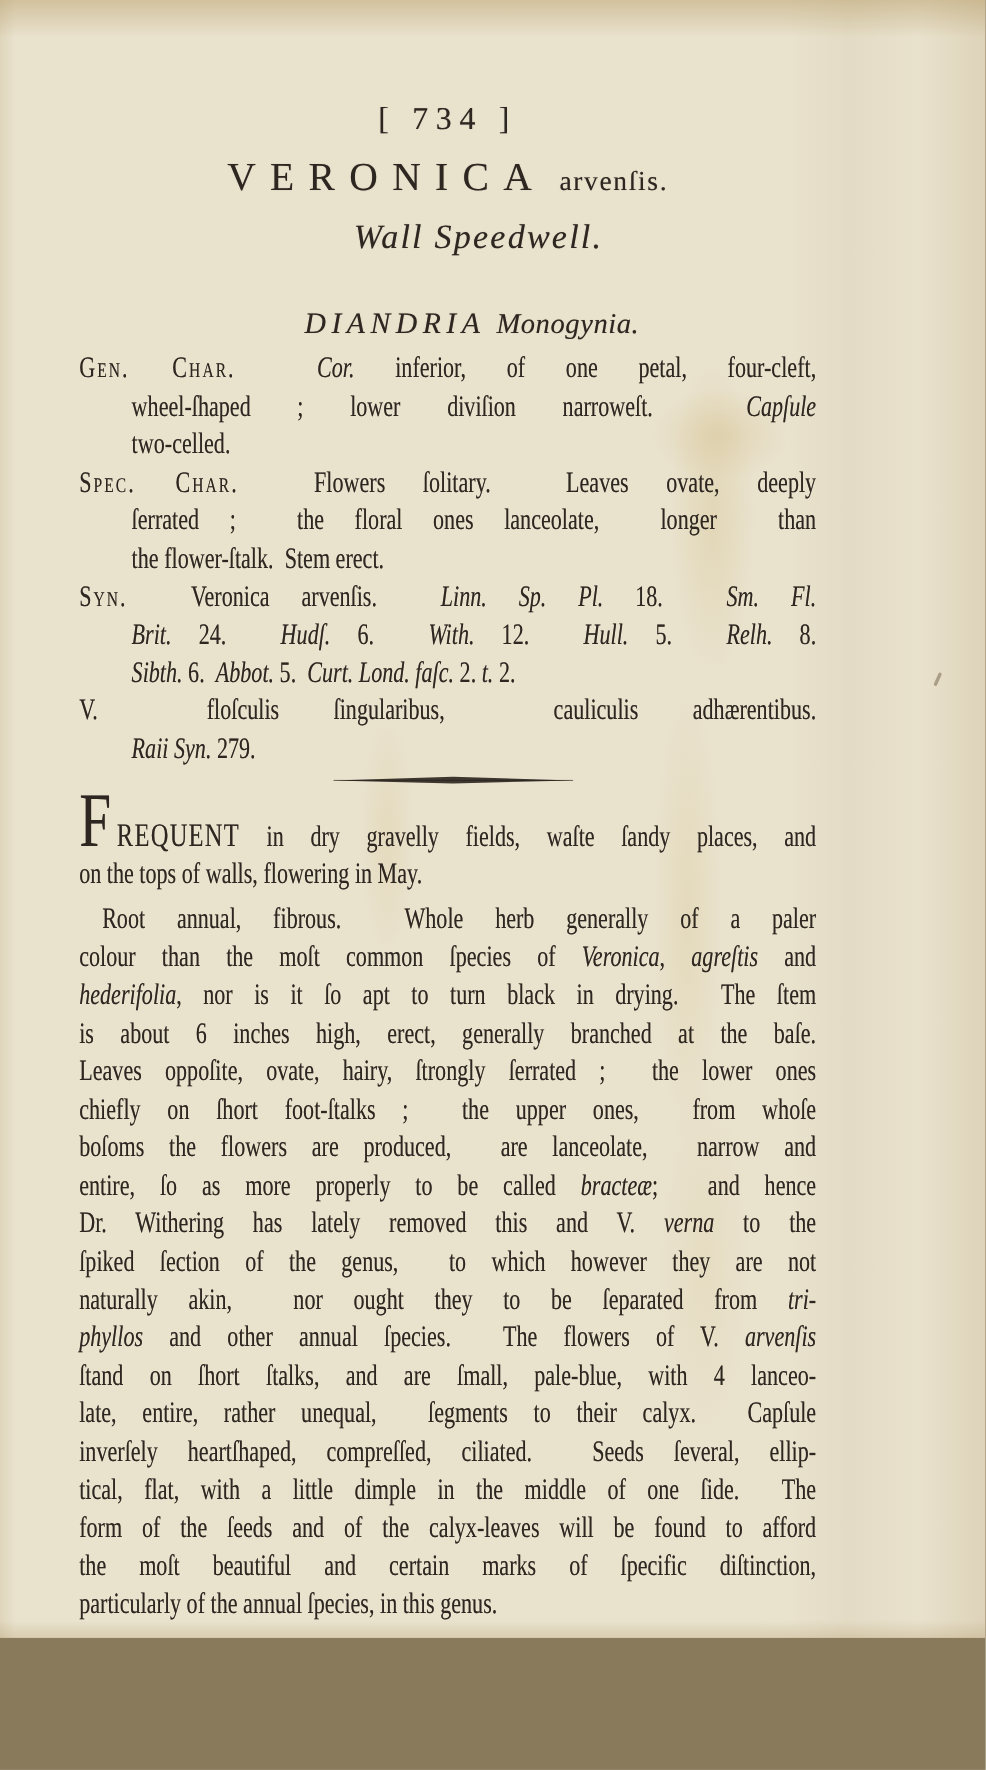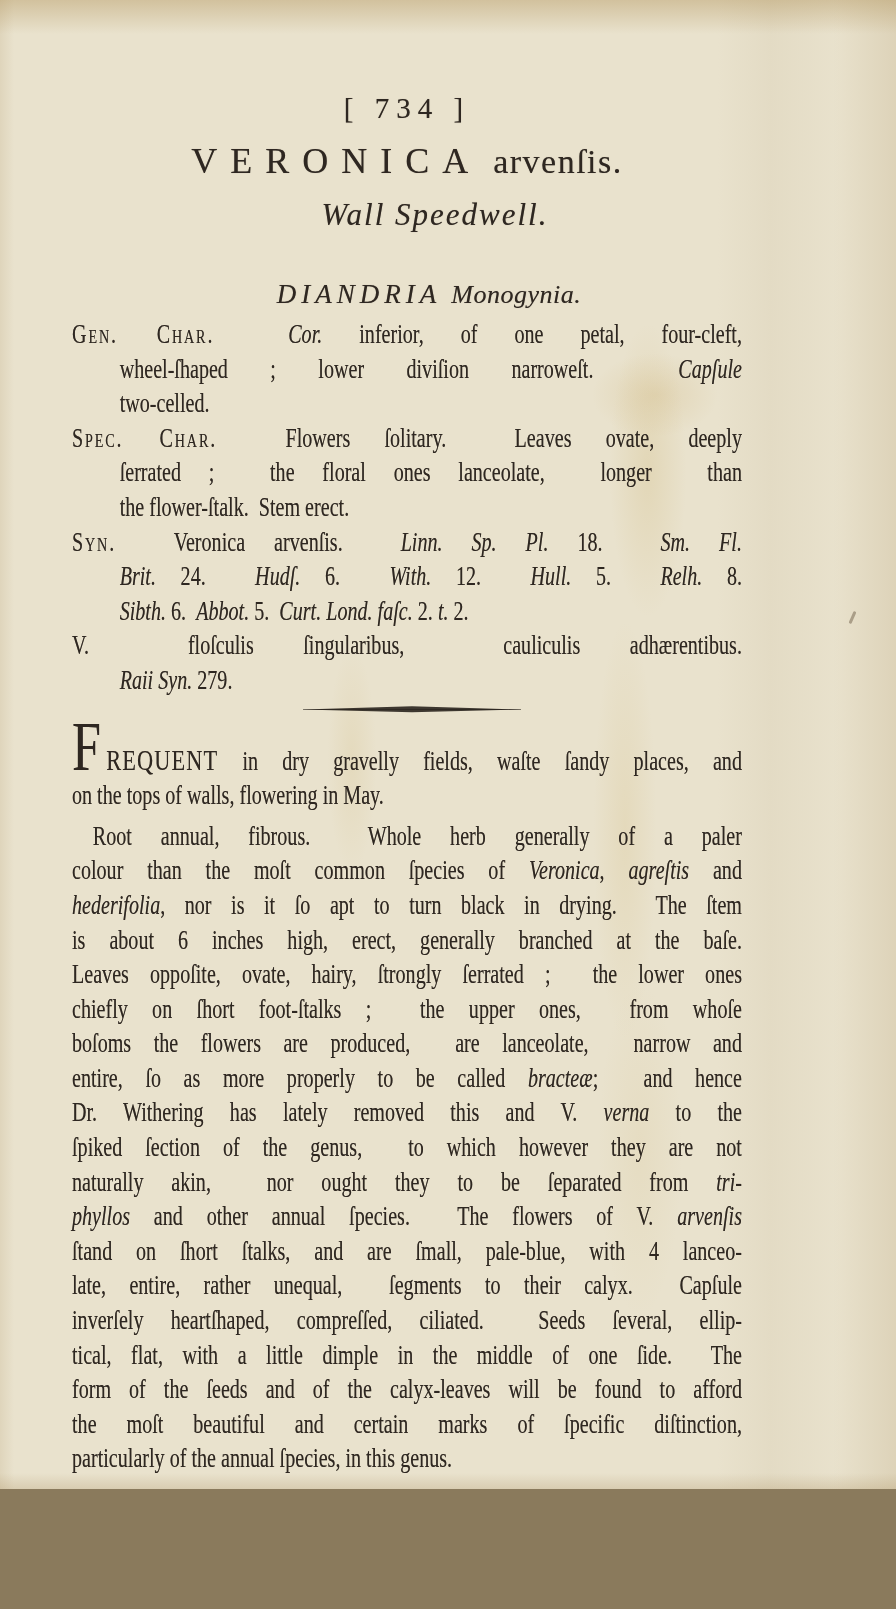--- a/index.html
+++ b/index.html
@@ -16,21 +16,21 @@
       linear-gradient(180deg, rgba(172,140,80,.38), rgba(172,140,80,0) 34px),
       linear-gradient(0deg, rgba(160,130,78,.22), rgba(160,130,78,0) 16px),
       linear-gradient(90deg, rgba(160,132,80,.14), rgba(160,132,80,0) 14px, rgba(160,132,80,0) 93%, rgba(160,132,80,.16)),
       linear-gradient(90deg, transparent 80%, rgba(150,128,82,.07) 86%, transparent 94%),
       #e9e2cd;
   }
   .hdr{position:absolute;left:72px;width:670px;text-align:center;white-space:nowrap;}
   .pagenum{top:92px;font-size:29px;letter-spacing:7px;}
   .titleline{top:140px;}
   .genus{font-size:36px;letter-spacing:13px;}
-  .species{font-size:34px;margin-left:12px;letter-spacing:1.5px;text-align:center;}
+  .species{font-size:25px;margin-left:12px;letter-spacing:1.5px;text-align:center;}
   .commonname{top:197px;font-size:31px;font-style:italic;letter-spacing:2px;padding-left:28px;}
   .classline{top:279px;font-style:italic;padding-left:22px;}
   .classname{font-size:27px;letter-spacing:5px;}
   .ordername{font-size:26px;margin-left:10px;letter-spacing:.5px;}
   .textblock{position:absolute;left:72px;top:317px;width:900px;
     transform:scaleX(0.7444);transform-origin:0 0;}
   .tline{line-height:34.6px;font-size:27px;text-align:justify;text-align-last:justify;}
   .tline.nj{text-align-last:left;}
   .sec .tline + .tline{margin-left:64px;}
   .tline.ind{text-indent:28px;}

